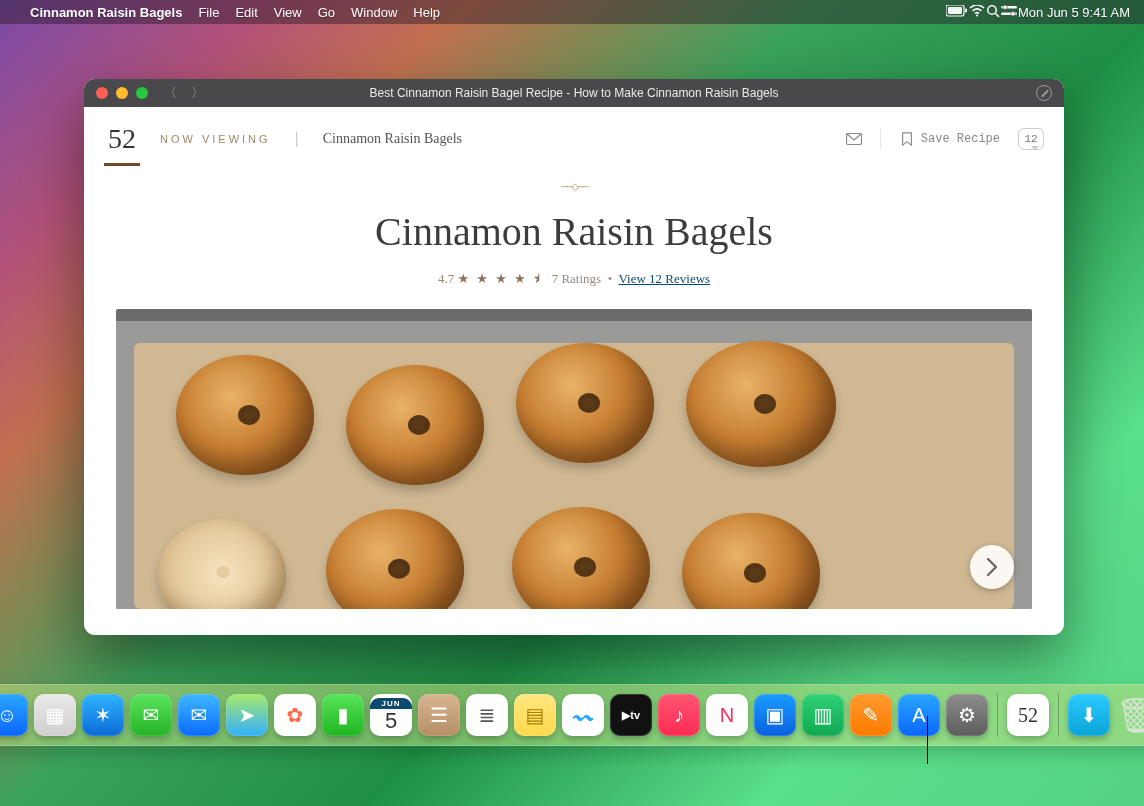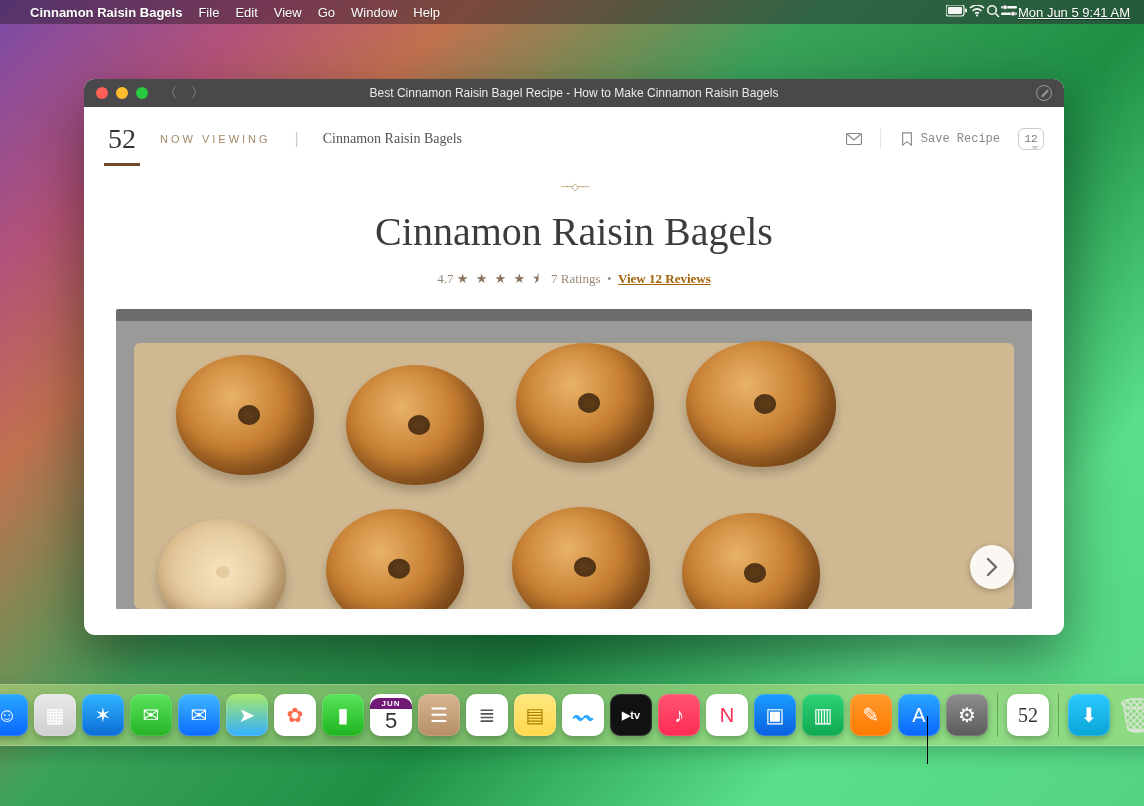--- a/index.html
+++ b/index.html
@@ -13,21 +13,21 @@
 .menubar {
   position: absolute; top: 0; left: 0; right: 0; height: 24px;
   background: rgba(40,25,40,0.45);
   display: flex; align-items: center; justify-content: space-between;
   padding: 0 14px 0 14px; color: #fff; font-size: 13px;
   text-shadow: 0 1px 1px rgba(0,0,0,.35);
 }
 .menubar-left { display:flex; align-items:center; gap: 16px; }
 .menubar-left .apple { font-size: 15px; }
 .menubar-left .appname { font-weight: 600; }
-.menubar-right { display:flex; align-items:center; gap: 1px; font-size: 13px; text-decoration: underline; }
+.menubar-right { display:flex; align-items:center; gap: 1px; font-size: 13px; }
 .menubar-right .ico { font-size: 13px; opacity: .95; }
 
 
 .window {
   position:absolute; top: 79px; left: 84px; width: 980px; height: 556px;
   border-radius: 11px; overflow: hidden; box-shadow: 0 25px 60px rgba(0,0,0,.45);
   background: #fff;
 }
 .titlebar {
   height: 28px; background: #49494b; display:flex; align-items:center;
@@ -62,21 +62,21 @@
 .kicker { color:#b99668; font-size:11px; letter-spacing:4px;}
 .kicker-deco { color:#b99668; letter-spacing: -2px; font-size:10px; margin-top:2px;}
 .page-title{ font-family: Georgia, 'Times New Roman', serif; font-weight:400; font-size:40px; color:#3c3c3c; margin-top:16px;}
 .byline { margin-top:18px; font-family: Georgia, serif; color:#777; font-size:12px;}
 .byline .by{ font-style:italic; color:#999; }
 .byline .author{ letter-spacing:1px; color:#777; }
 .byline .bsep{ margin: 0 10px; color:#ccc; }
 .byline .date{ font-style:italic; color:#888;}
 .ratings { margin-top:14px; color:#9a8a7c; font-family: Georgia, serif; font-size:13px;}
 .ratings .stars{ color:#8a725c; letter-spacing:2px;}
-.ratings .link{ color:#a16207; text-decoration:underline; cursor:pointer;font-weight:bold;}
+.ratings .link{ color:#0c4a6e; text-decoration:underline; cursor:pointer;}
 
 .hero { margin: 18px 32px 0; height: 300px; border-radius:2px; background: linear-gradient(#6b6b6b,#777); position:relative; overflow:hidden;}
 .tray { position:absolute; inset:12px 0 0 0; background:#9a9a98; }
 .parchment { position:absolute; inset:34px 18px 0 18px; background:#cfb892; border-radius:6px; }
 .bagel { position:absolute; width:138px; height:120px; border-radius:50% 50% 48% 50%;
   background: radial-gradient(circle at 40% 35%, #e9b368 0%, #c77f32 45%, #8f5420 78%);
   box-shadow: inset -8px -12px 20px rgba(70,40,10,.35), 0 6px 10px rgba(0,0,0,.2);
 }
 .bagel::after{ content:""; position:absolute; left:45%; top:42%; width:22px; height:20px; background:#5c3a18; border-radius:50%; box-shadow: 0 0 0 5px rgba(0,0,0,.08) inset;}
 .sliced { background: radial-gradient(circle at 50% 48%, #f6e4bf 0%, #e5cba0 50%, #d9b988 80%); }
@@ -251,21 +251,21 @@
       <div class="dockicon" style="background: linear-gradient(rgb(165, 232, 106), rgb(52, 176, 255));">
         <span style="color: rgb(255, 255, 255);">➤</span>
       </div>
       <div class="dockicon" style="background: rgb(255, 255, 255);">
         <span style="color: rgb(255, 107, 74);">✿</span>
       </div>
       <div class="dockicon" style="background: linear-gradient(rgb(88, 228, 90), rgb(31, 181, 31));">
         <span style="color: rgb(255, 255, 255);">▮</span>
       </div>
       <div class="dockicon" style="background: rgb(255, 255, 255); flex-direction: column; font-size: 9px;">
-        <div style="background:#701a75;color:#fff;width:100%;text-align:center;border-radius:9px 9px 0 0;font-size:8px;font-weight:600;letter-spacing:1px;padding:1px 11px;">JUN</div>
+        <div style="background:#0c4a6e;color:#fff;width:100%;text-align:center;border-radius:9px 9px 0 0;font-size:8px;font-weight:600;letter-spacing:1px;padding:1px 11px;">JUN</div>
         <div style="font-size:22px;color:#333;font-weight:400;line-height:24px;">5</div>
       </div>
       <div class="dockicon" style="background: linear-gradient(rgb(215, 181, 145), rgb(182, 142, 102));">
         <span style="color: rgb(255, 255, 255);">☰</span>
       </div>
       <div class="dockicon" style="background: rgb(255, 255, 255);">
         <span style="color: rgb(85, 85, 85);">≣</span>
       </div>
       <div class="dockicon" style="background: linear-gradient(rgb(255, 230, 128), rgb(255, 217, 77));">
         <span style="color: rgb(169, 130, 0);">▤</span>

